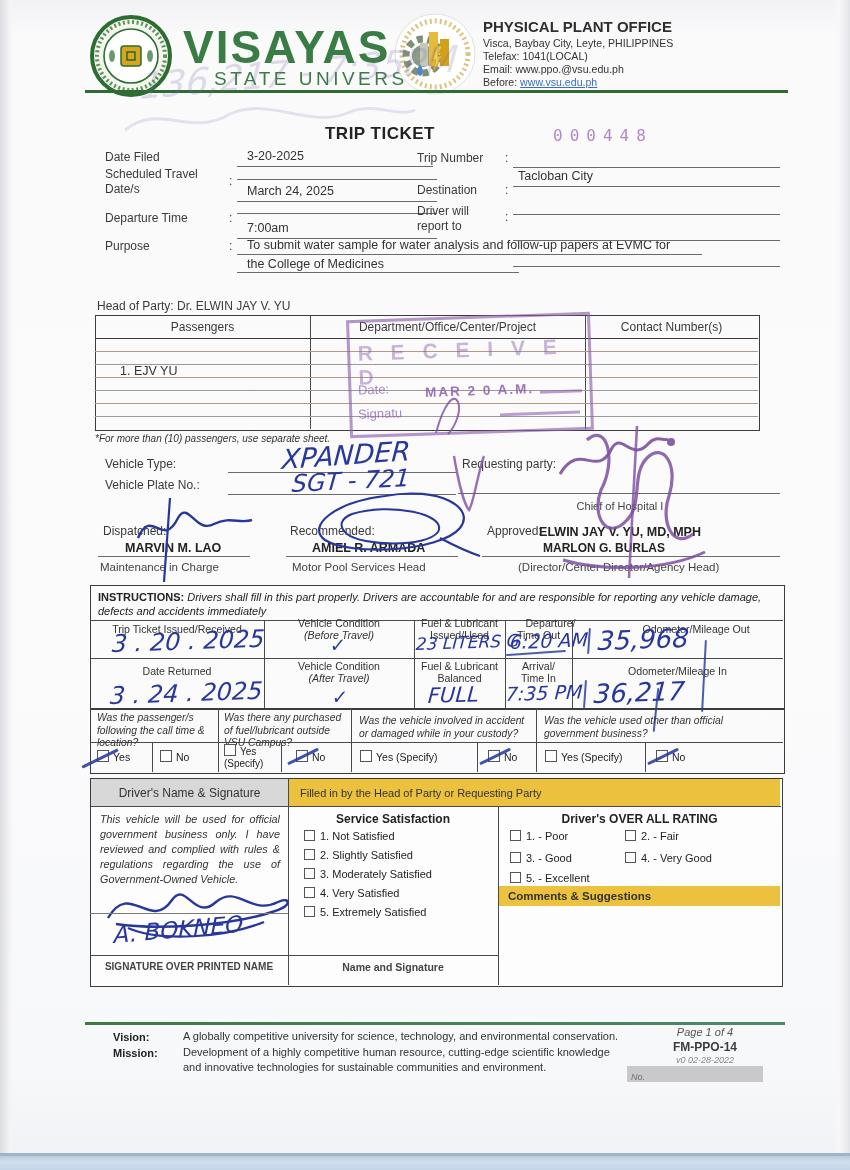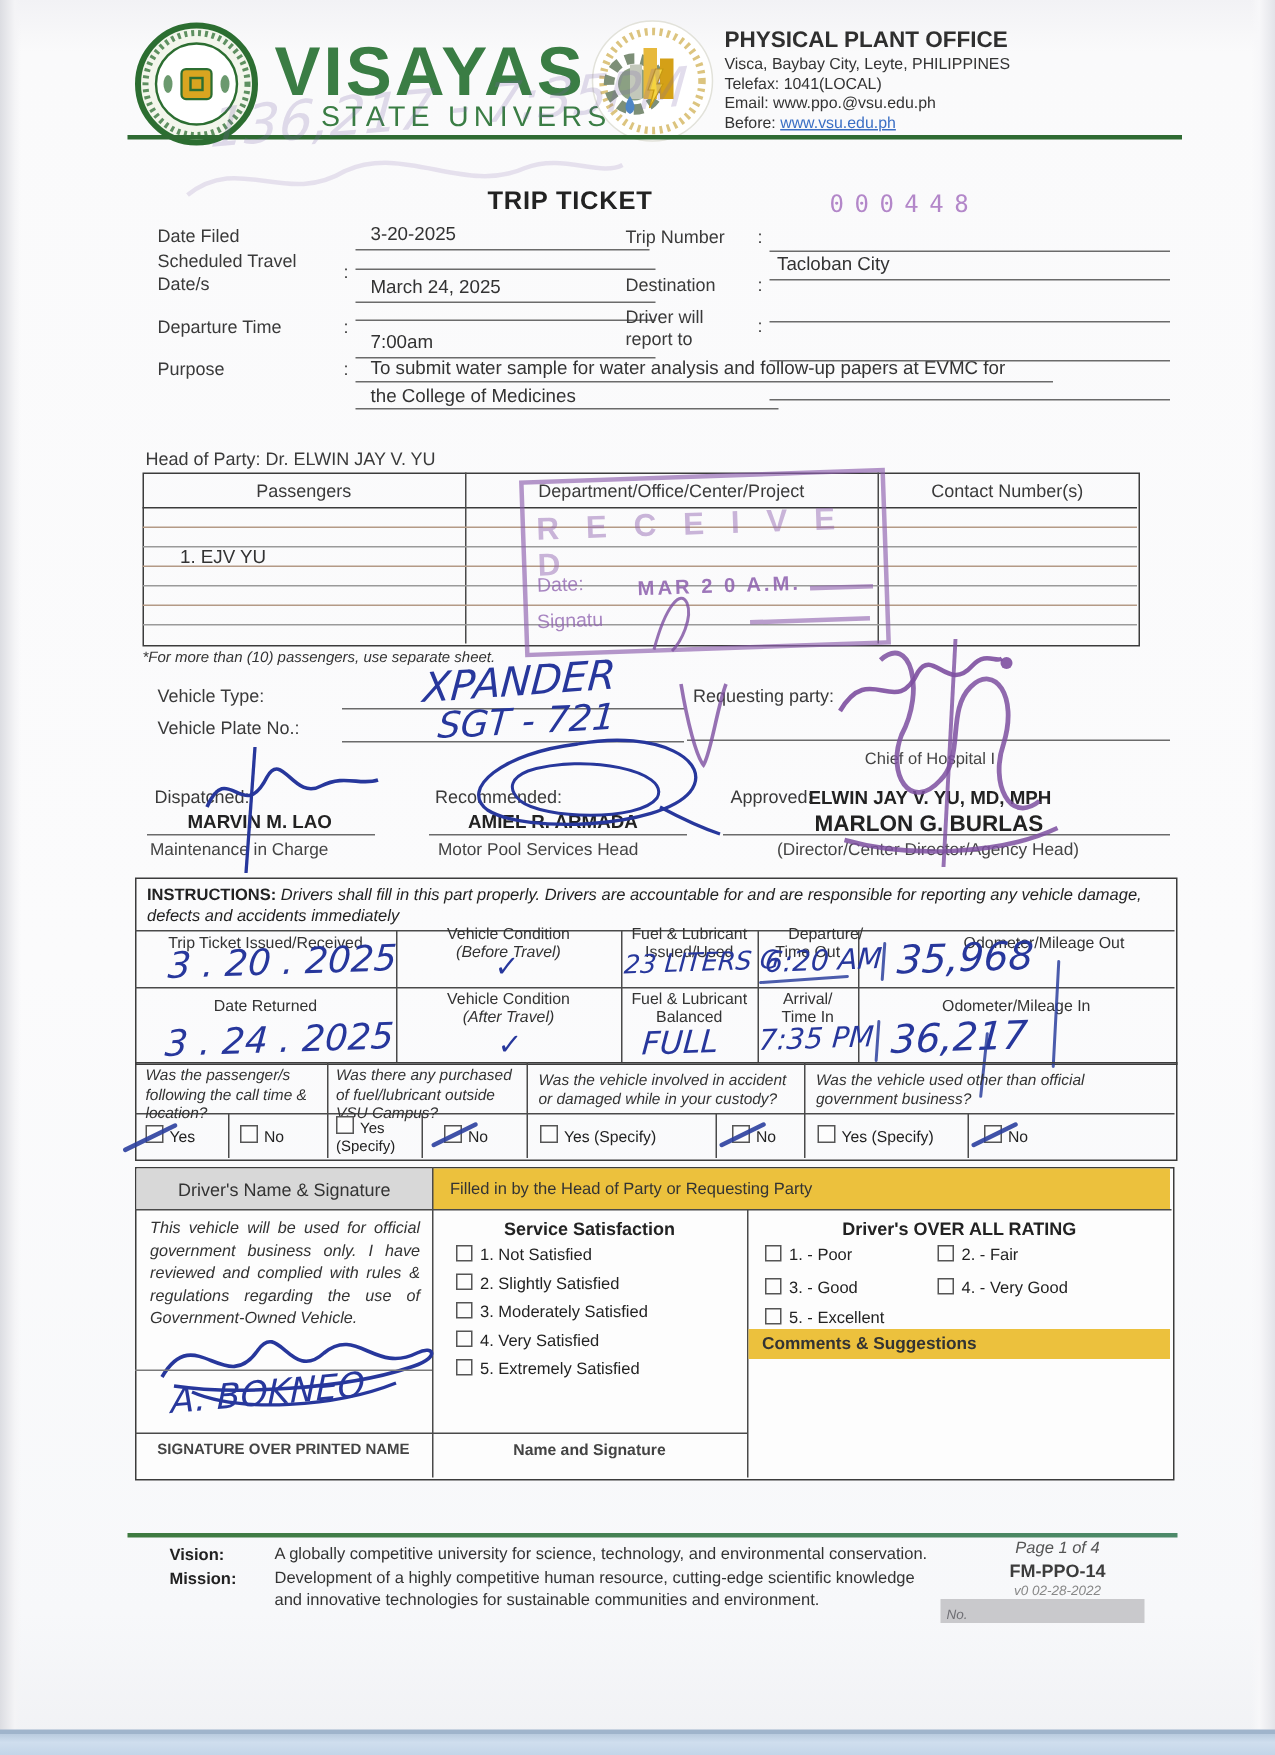--- a/index.html
+++ b/index.html
@@ -183,21 +183,21 @@
   <div class="abs bold" style="left:312px;top:541px;font-size:12.5px;">AMIEL R. ARMADA</div>
   <div class="abs line" style="left:286px;top:556px;width:172px;"></div>
   <div class="abs" style="left:292px;top:561px;font-size:11.5px;color:#444;">Motor Pool Services Head</div>
   <svg class="abs" style="left:290px;top:486px;" width="195" height="72" viewBox="0 0 195 72">
     <path d="M95,10 C150,0 186,22 170,42 C150,66 60,70 35,54 C16,40 45,16 95,10 Z" stroke="#27379c" stroke-width="2.2" fill="none"></path>
     <path d="M62,28 C100,16 158,28 148,46 C136,62 72,60 57,48 C47,39 52,32 62,28 Z" stroke="#27379c" stroke-width="2" fill="none"></path>
     <path d="M150,52 C165,60 178,66 190,70" stroke="#27379c" stroke-width="2.2" fill="none"></path>
   </svg>
 
   <div class="abs lbl" style="left:487px;top:524px;">Approved:</div>
-  <div class="abs bold" style="left:543px;top:541px;font-size:15px;">MARLON G. BURLAS</div>
+  <div class="abs bold" style="left:543px;top:541px;font-size:12px;">MARLON G. BURLAS</div>
   <div class="abs line" style="left:482px;top:556px;width:298px;"></div>
   <div class="abs" style="left:518px;top:561px;font-size:11.5px;color:#444;">(Director/Center Director/Agency Head)</div>
   <svg class="abs" style="left:545px;top:418px;" width="165" height="165" viewBox="0 0 165 165">
     <path d="M42,22 C62,4 72,42 56,72 C46,98 62,124 82,102 C98,86 86,56 102,40 C118,24 134,46 124,78 C115,104 128,132 148,116" stroke="#7d4fa0" stroke-width="3.2" fill="none" opacity=".85"></path>
     <path d="M18,142 C60,154 122,152 160,134" stroke="#7d4fa0" stroke-width="3" fill="none" opacity=".85"></path>
     <path d="M92,8 L84,160" stroke="#7d4fa0" stroke-width="2.6" fill="none" opacity=".8"></path>
   </svg>
 
   <div class="abs" style="left:90px;top:585px;width:693px;height:123px;border:1.4px solid #3c3c3c;"></div>
   <div class="abs" style="left:98px;top:590px;width:678px;font-size:11px;line-height:14px;color:#222;">

